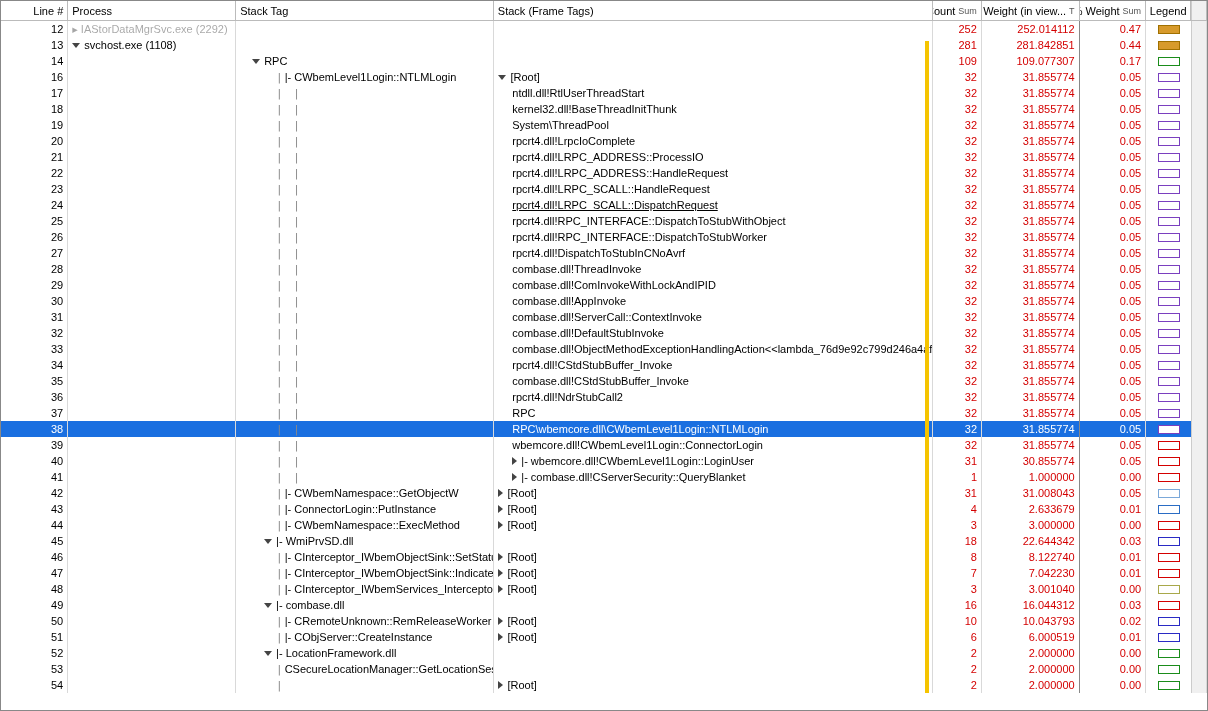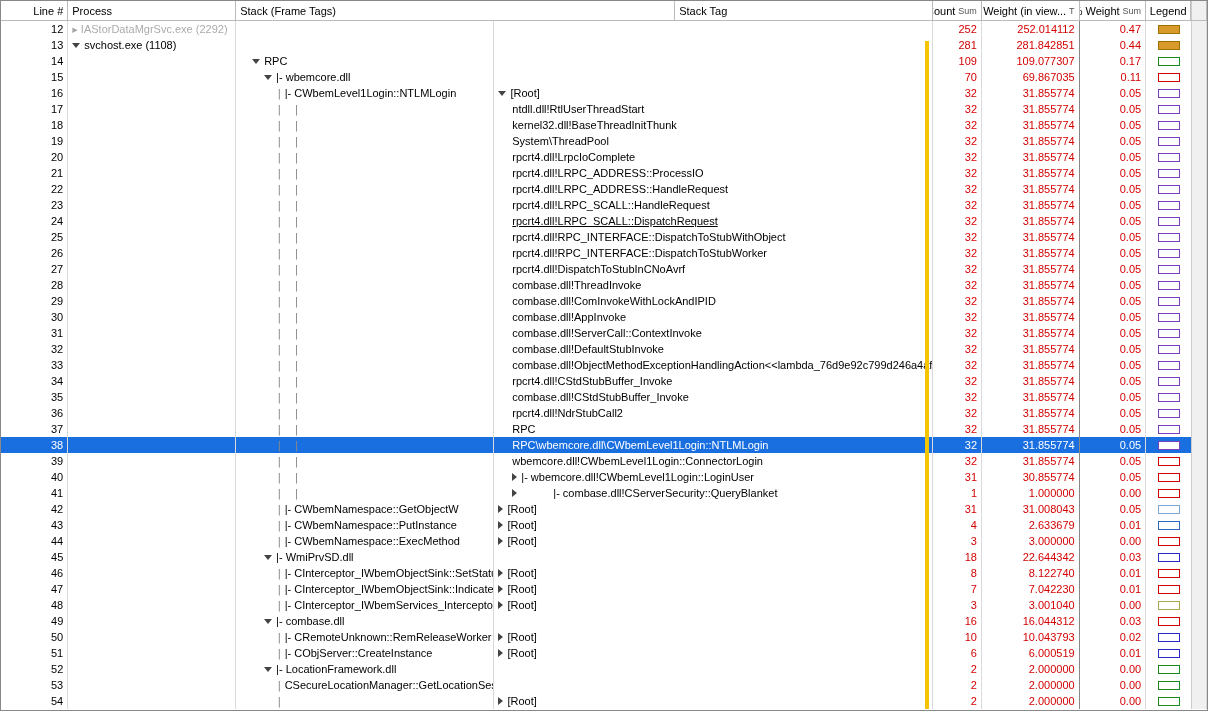--- a/index.html
+++ b/index.html
@@ -89,25 +89,25 @@
 
 <div class="grid">
 
   <div class="header-row">
     <div class="col col-line">
         <span>Line #</span>
       </div>
     <div class="col col-proc">
         <span>Process</span>
       </div>
+    <div class="col col-tag">
+        <span>Stack Tag</span>
+      </div>
     <div class="col col-stack">
         <span>Stack (Frame Tags)</span>
-      </div>
-    <div class="col col-tag">
-        <span>Stack Tag</span>
       </div>
     <div class="col col-count">
         <span>Count</span>
         <span class="hdr-sub">Sum</span>
       </div>
     <div class="col col-weight">
         <span>Weight (in view...</span>
         <span class="hdr-sub">T</span>
       </div>
     <div class="col col-pct">
@@ -175,40 +175,20 @@
         </div>
         <div class="col col-count red">109</div>
         <div class="col col-weight red">109.077307</div>
         <div class="col col-pct red">0.17</div>
         <div class="col col-legend">
           <div class="legend-box" style="border-color: rgb(26, 140, 26); background: rgb(255, 255, 255);"></div>
         </div>
         <div class="col col-scroll"></div>
       </div>
       <div class="data-row">
-        <div class="col col-line">15</div>
-        <div class="col col-proc">
-          <span></span>
-        </div>
-        <div class="col col-tag" style="padding-left: 28px;">
-          <span class="tree-toggle tree-open"></span>
-          <span>|- wbemcore.dll</span>
-        </div>
-        <div class="col col-stack" style="padding-left: 4px;">
-          <span></span>
-        </div>
-        <div class="col col-count red">70</div>
-        <div class="col col-weight red">69.867035</div>
-        <div class="col col-pct red">0.11</div>
-        <div class="col col-legend">
-          <div class="legend-box" style="border-color: rgb(212, 0, 0); background: rgb(255, 255, 255);"></div>
-        </div>
-        <div class="col col-scroll"></div>
-      </div>
-      <div class="data-row">
         <div class="col col-line">16</div>
         <div class="col col-proc">
           <span></span>
         </div>
         <div class="col col-tag" style="padding-left: 40px;">
           <span class="pipe">|  </span>
           <span>|- CWbemLevel1Login::NTLMLogin</span>
         </div>
         <div class="col col-stack" style="padding-left: 4px;">
           <span class="tree-toggle tree-open"></span>
@@ -705,21 +685,21 @@
       </div>
       <div class="data-row">
         <div class="col col-line">41</div>
         <div class="col col-proc">
           <span></span>
         </div>
         <div class="col col-tag" style="padding-left: 40px;">
           <span class="pipe">|  |</span>
           <span></span>
         </div>
-        <div class="col col-stack" style="padding-left: 18px; gap: 32px;">
+        <div class="col col-stack" style="padding-left: 18px;">
           <span class="tree-toggle tree-closed"></span>
           <span>|- combase.dll!CServerSecurity::QueryBlanket</span>
         </div>
         <div class="col col-count red">1</div>
         <div class="col col-weight red">1.000000</div>
         <div class="col col-pct red">0.00</div>
         <div class="col col-legend">
           <div class="legend-box" style="border-color: rgb(212, 0, 0); background: rgb(255, 255, 255);"></div>
         </div>
         <div class="col col-scroll"></div>
@@ -745,21 +725,21 @@
         </div>
         <div class="col col-scroll"></div>
       </div>
       <div class="data-row">
         <div class="col col-line">43</div>
         <div class="col col-proc">
           <span></span>
         </div>
         <div class="col col-tag" style="padding-left: 40px;">
           <span class="pipe">|  </span>
-          <span>|- CWbemNamespace::PutInstance</span>
+          <span>|- ConnectorLogin::PutInstance</span>
         </div>
         <div class="col col-stack" style="padding-left: 4px;">
           <span class="tree-toggle tree-closed"></span>
           <span>[Root]</span>
         </div>
         <div class="col col-count red">4</div>
         <div class="col col-weight red">2.633679</div>
         <div class="col col-pct red">0.01</div>
         <div class="col col-legend">
           <div class="legend-box" style="border-color: rgb(42, 108, 196); background: rgb(255, 255, 255);"></div>

